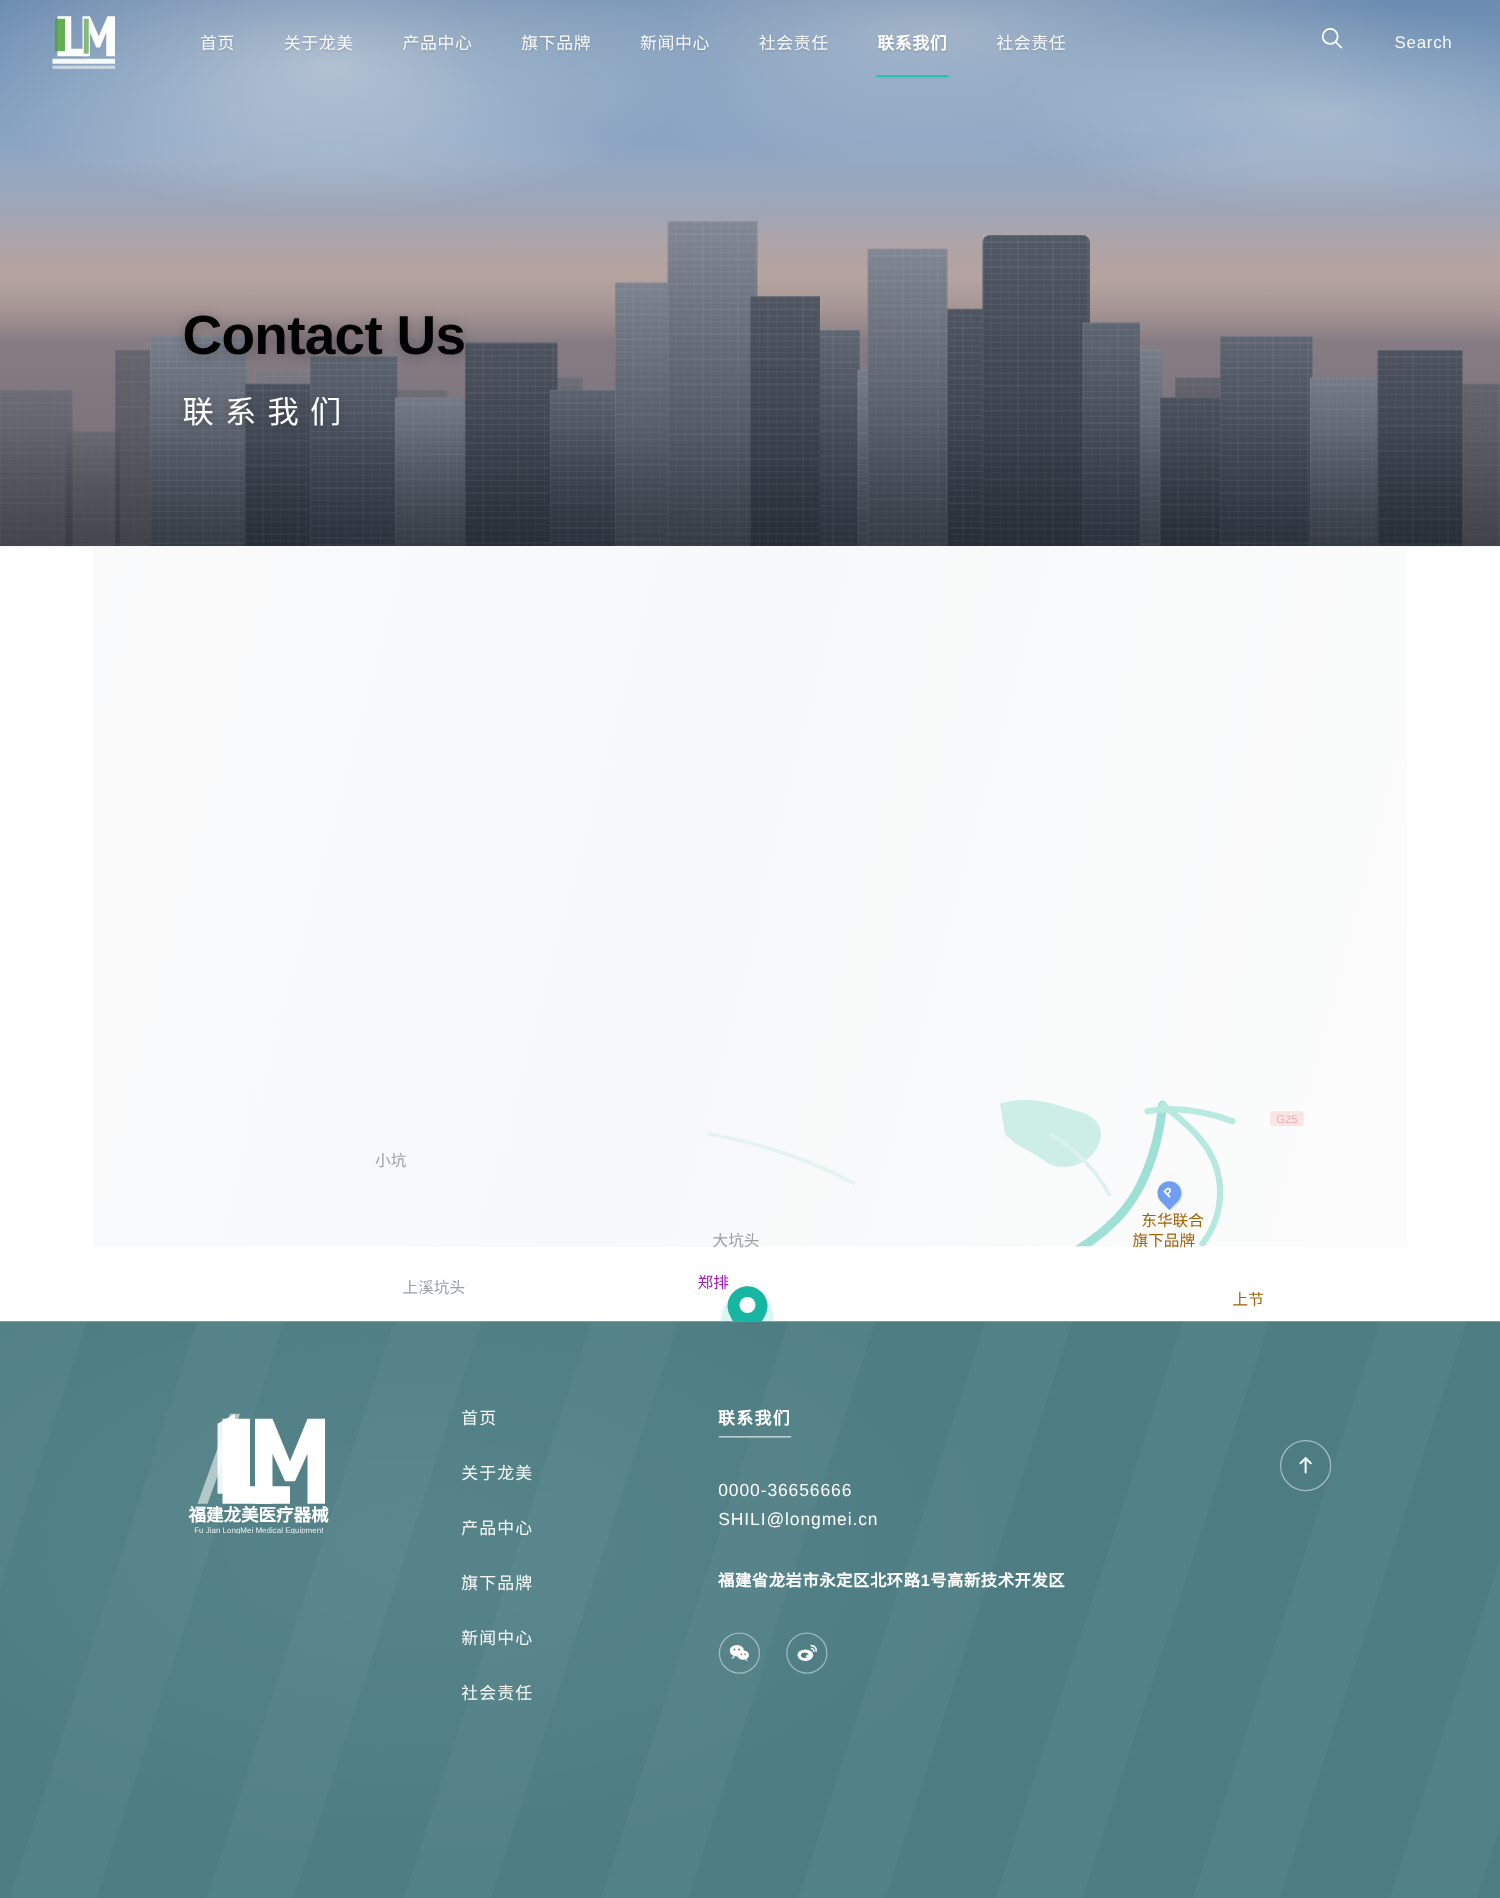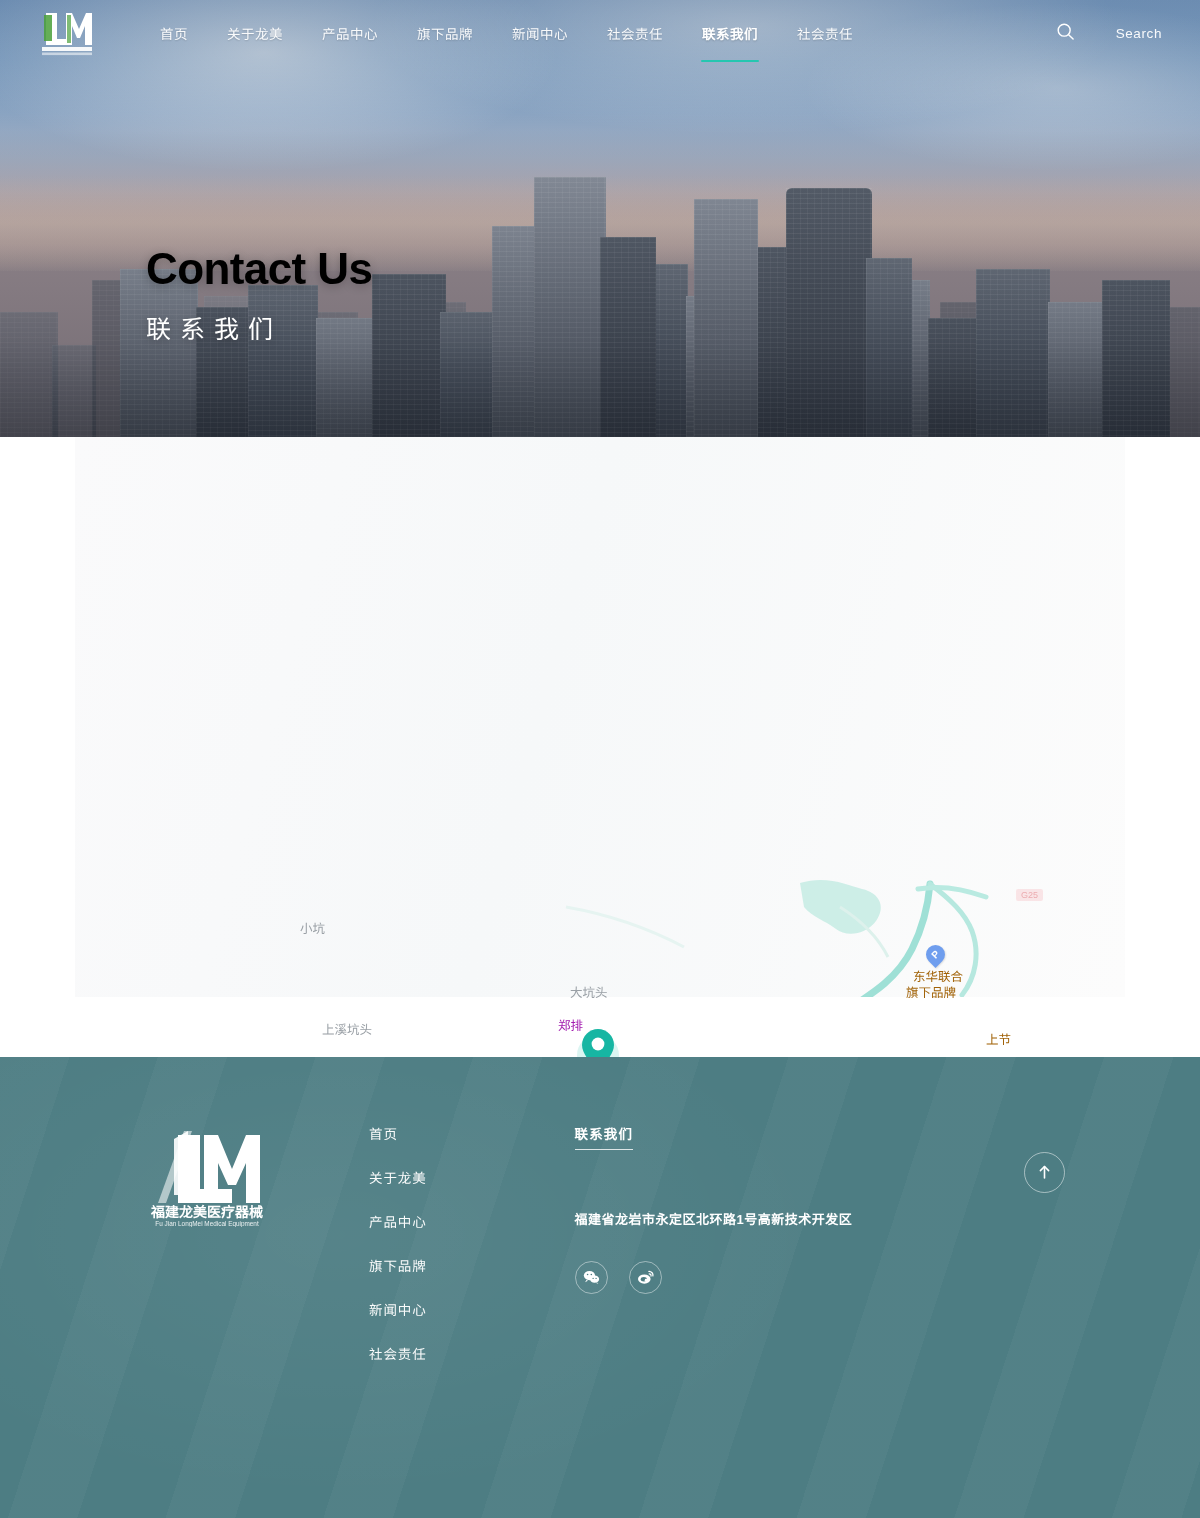--- a/index.html
+++ b/index.html
@@ -347,20 +347,24 @@
         <span class="f-link">首页</span>
         <span class="f-link">关于龙美</span>
         <span class="f-link">产品中心</span>
         <span class="f-link">旗下品牌</span>
         <span class="f-link">新闻中心</span>
         <span class="f-link">社会责任</span>
       </nav>
 
       <div class="f-contact">
         <div class="f-contact-title">联系我们</div>
+        <div class="f-phone">
+          <div>0000-36656666</div>
+          <div>SHILI@longmei.cn</div>
+        </div>
         <div class="f-addr-cn">福建省龙岩市永定区北环路1号高新技术开发区</div>
 
         <div class="socials">
           <div class="soc">
             <svg width="17" height="15" viewBox="0 0 20 17" aria-hidden="true">
               <ellipse cx="7.6" cy="6.2" rx="6.6" ry="5.4" fill="#ffffff"></ellipse>
               <path d="M4.2 11.2 L2.4 14 L5.8 12.4 Z" fill="#ffffff"></path>
               <circle cx="5.4" cy="5" r="0.95" fill="#4d7d83"></circle>
               <circle cx="9.8" cy="5" r="0.95" fill="#4d7d83"></circle>
               <ellipse cx="13.6" cy="10.4" rx="5.4" ry="4.4" fill="#ffffff"></ellipse>

